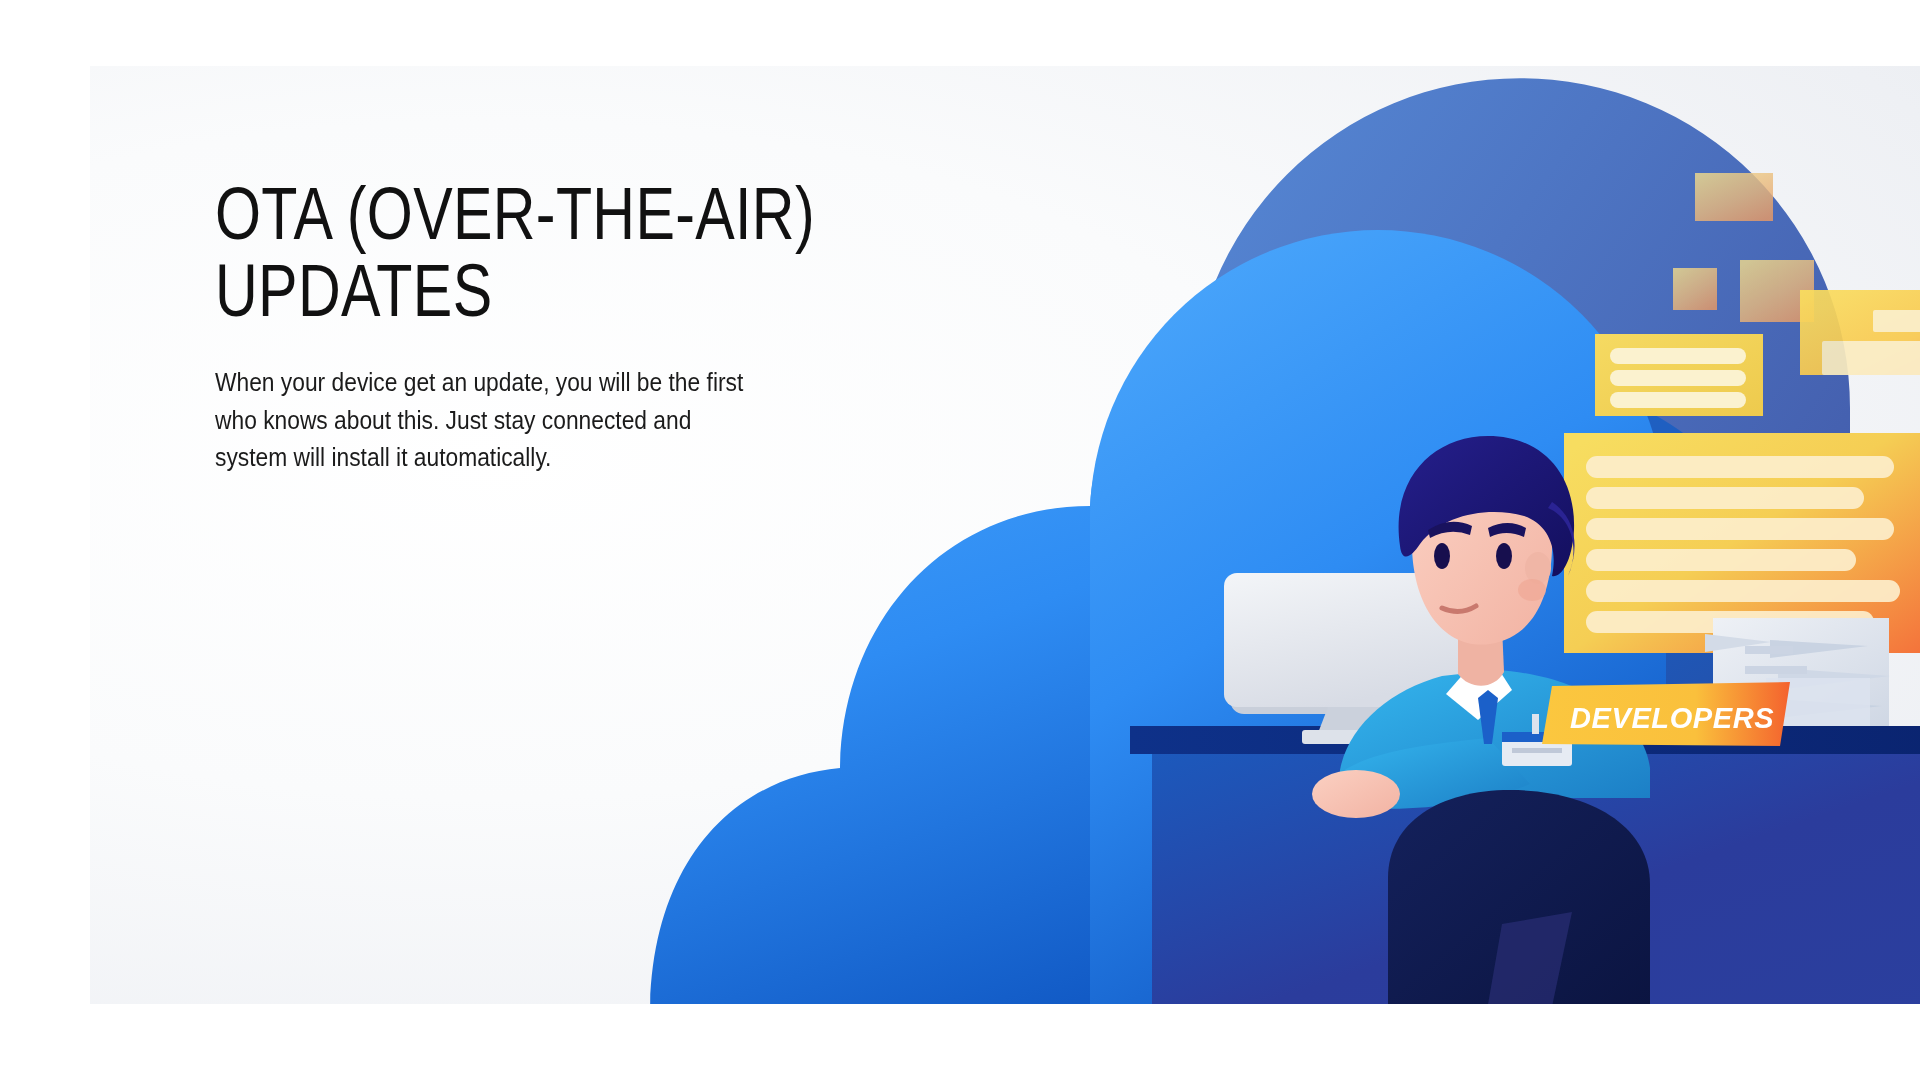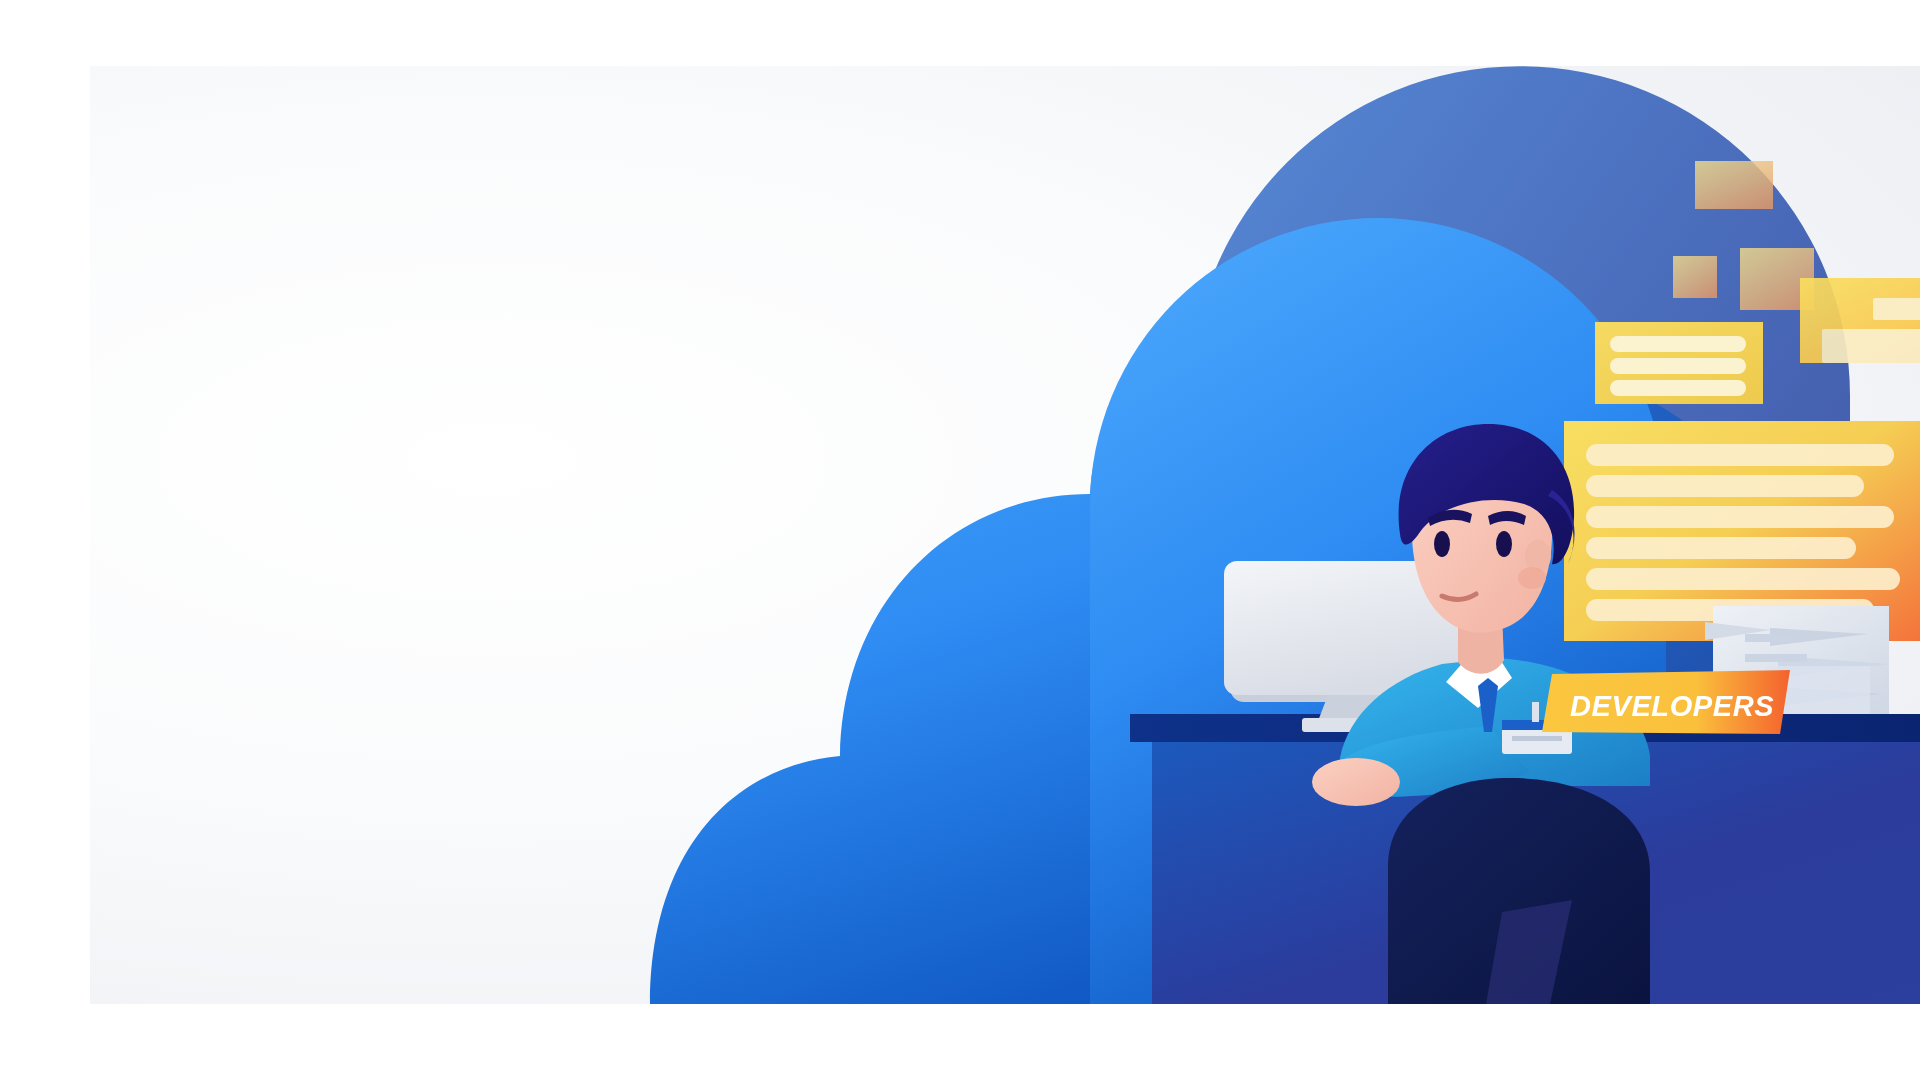--- a/index.html
+++ b/index.html
@@ -54,21 +54,21 @@
     font-weight:400;
     color:#1b1b1b;
     transform:scaleX(0.86);
     transform-origin:left top;
     width:620px;
   }
 
   
   #art {
     position:absolute;
-    left:0; top:0;
+    left:0; top:12px;
     width:1830px; height:938px;
     z-index:10;
   }
   #art svg { display:block; width:100%; height:100%; }
 </style>
 </head>
 <body>
 
 <div id="slide">
 
@@ -298,15 +298,20 @@
 
           <g>
             <path d="M1462 608 L1700 604 L1690 668 L1452 666 Z" fill="url(#gBadge)"></path>
             <text x="1480" y="650" font-family="Liberation Sans, sans-serif" font-size="29" font-weight="bold" font-style="italic" fill="#FFFFFF" letter-spacing="0.6">DEVELOPERS</text>
           </g>
 
         </g>
       </svg>
     </div>
 
+    <div id="text-block">
+      <h1 id="headline">OTA (OVER-THE-AIR)
+UPDATES</h1>
+      <p id="subcopy">When your device get an update, you will be the first who knows about this. Just stay connected and system will install it automatically.</p>
+    </div>
 
   </div>
 </div>
 
 </body></html>

